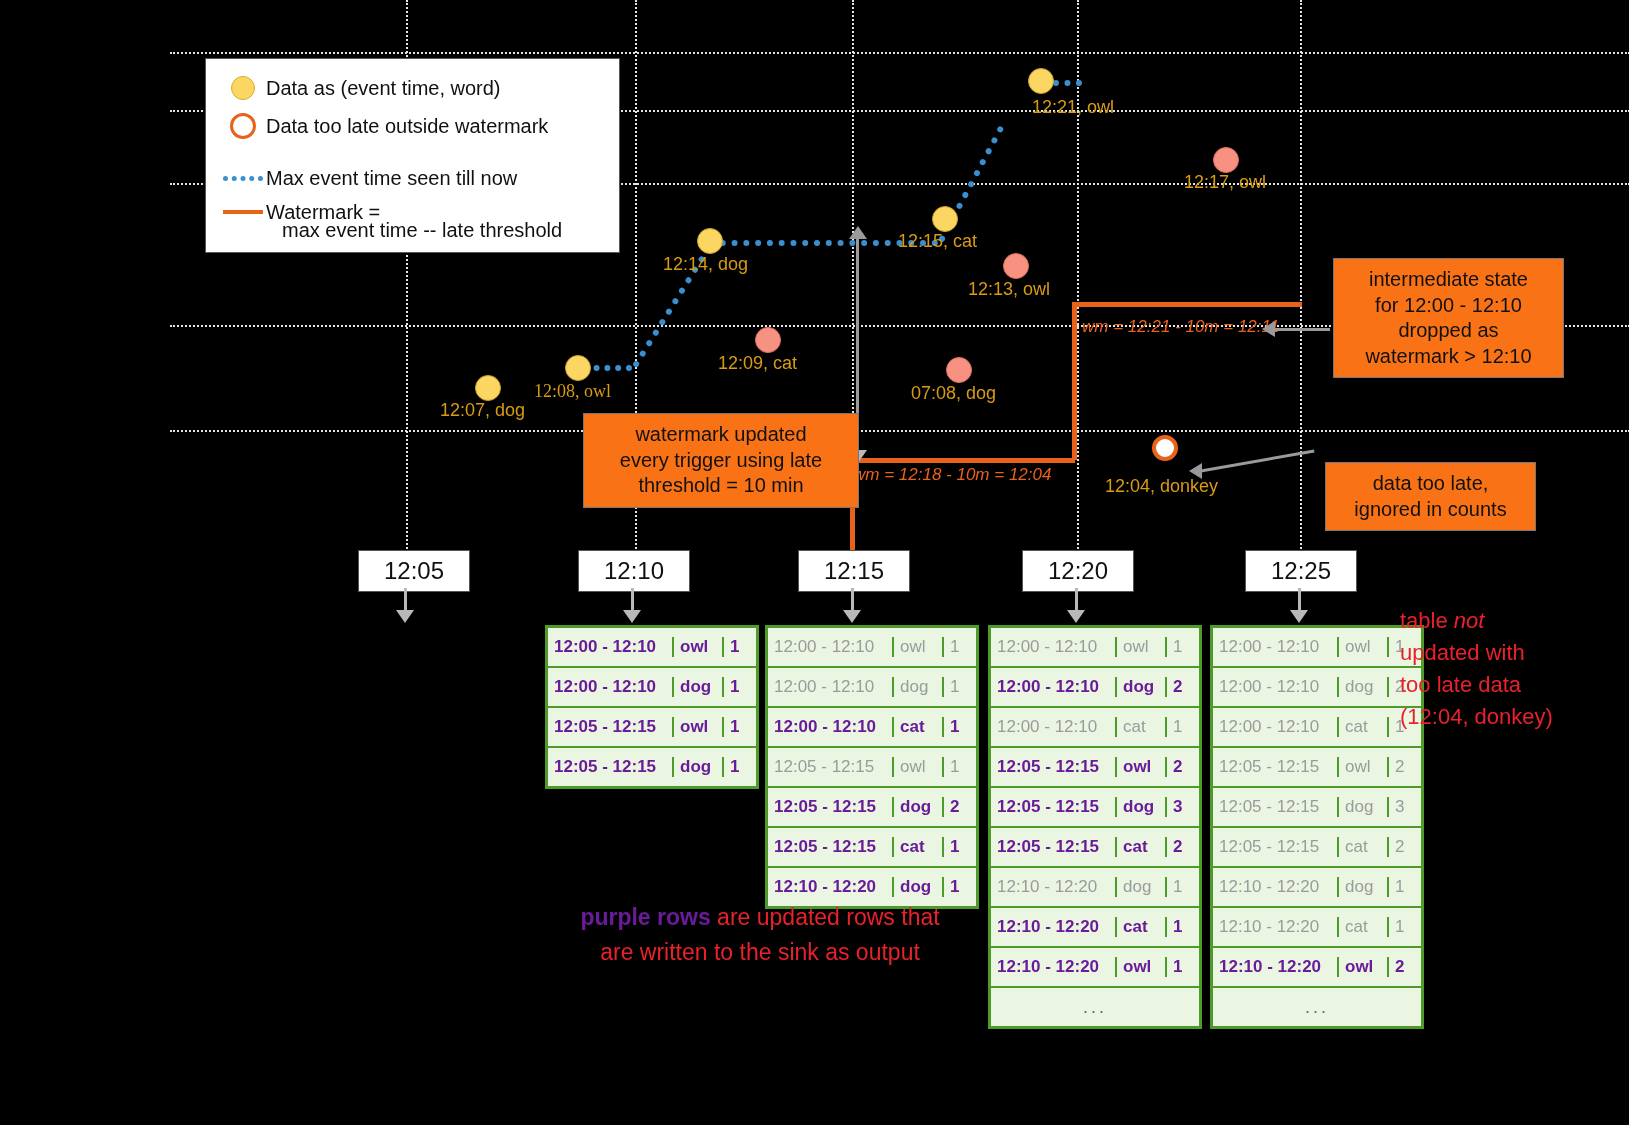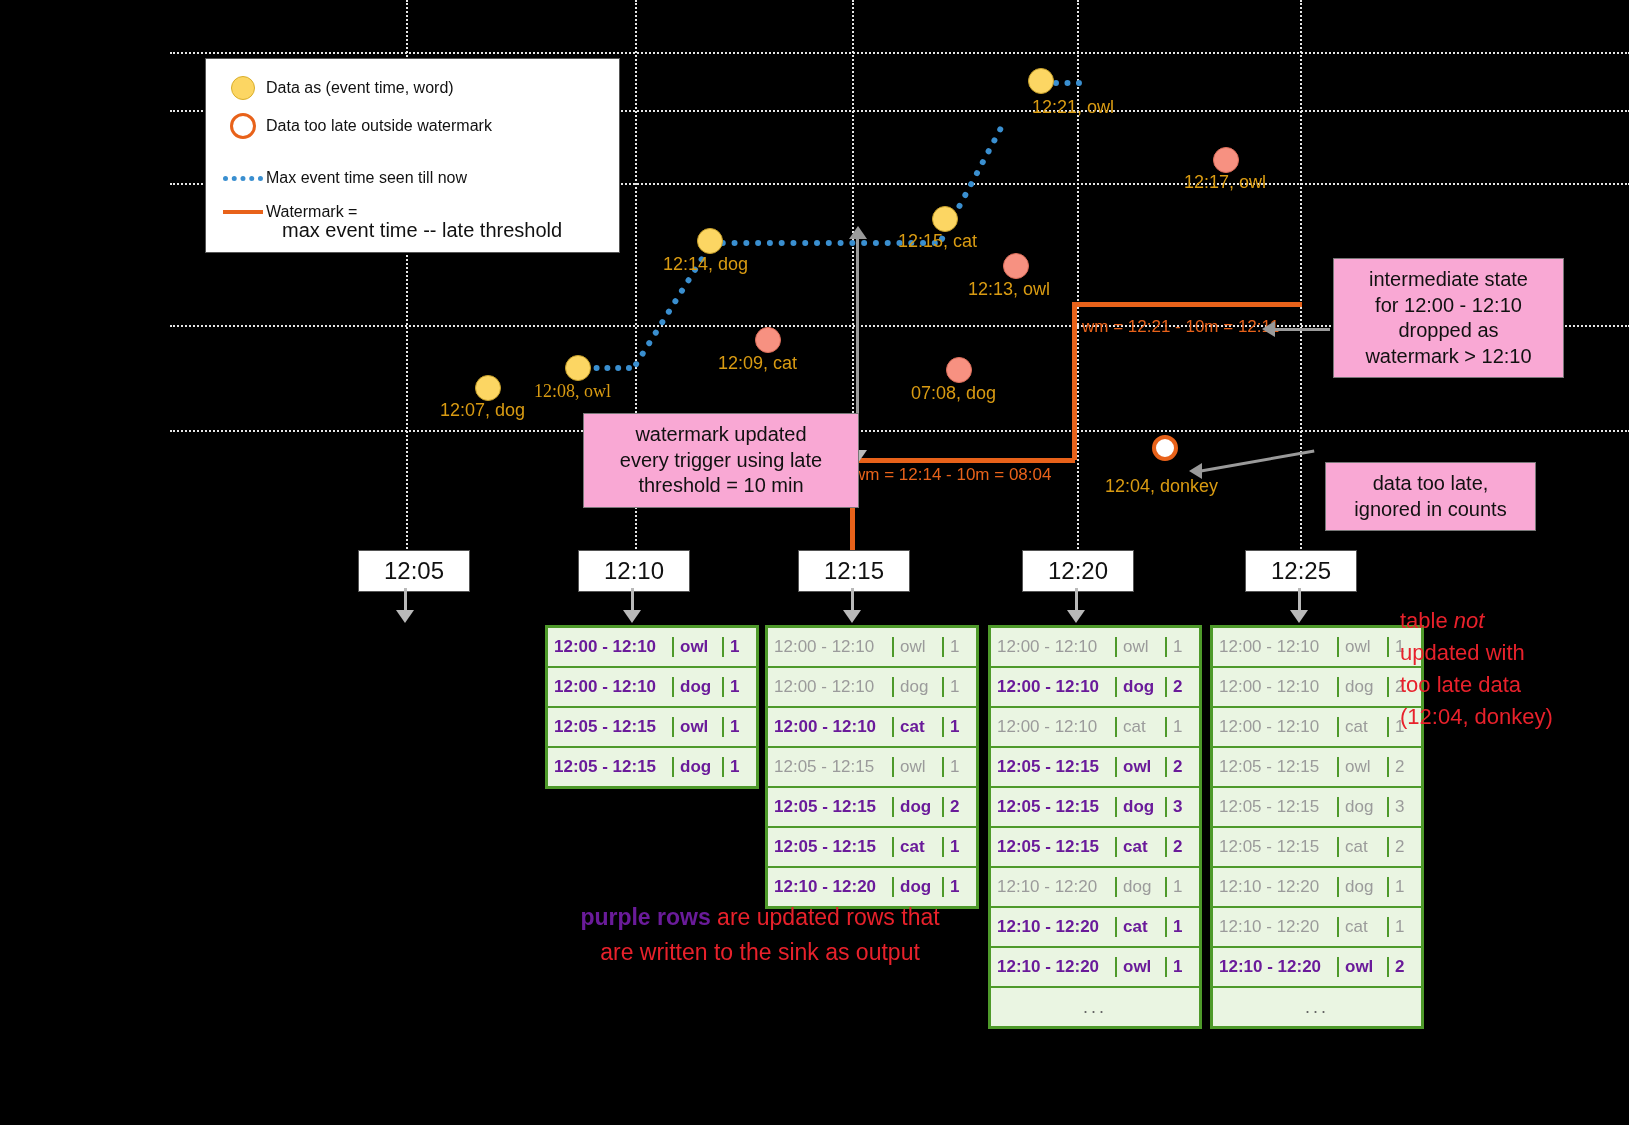--- a/index.html
+++ b/index.html
@@ -6,45 +6,45 @@
   body{width:1629px;height:1125px;position:relative;overflow:hidden;
        font-family:"Liberation Sans", sans-serif;}
   .canvas{position:absolute;left:0;top:0;width:1629px;height:1125px;}
 
   
   .vgrid{position:absolute;top:0;width:0;border-left:2px dotted #f2f2f2;opacity:.95;}
   .hgrid{position:absolute;left:0;height:0;border-top:2px dotted #f2f2f2;opacity:.95;}
 
   
   .legend{position:absolute;background:#fff;border:1px solid #555;padding:10px 14px;}
-  .legend-row{display:flex;align-items:center;height:38px;font-size:16px;color:#111;}
+  .legend-row{display:flex;align-items:center;height:38px;font-size:20px;color:#111;}
   .legend-row .sw{width:46px;display:flex;align-items:center;justify-content:center;}
   .dot-y{width:22px;height:22px;border-radius:50%;background:#fcd663;border:1px solid #d9ae2b;}
   .dot-p{width:22px;height:22px;border-radius:50%;background:#f79181;border:1px solid #e06a55;}
   .dot-o{width:20px;height:20px;border-radius:50%;background:#fff;border:3px solid #e8621a;}
   .dash{width:40px;height:0;border-top:5px dotted #3a8fd0;}
   .solid{width:40px;height:0;border-top:4px solid #e8621a;}
   .legend-sub{font-size:20px;color:#111;padding-left:46px;margin-top:-8px;}
 
   
   .pt{position:absolute;border-radius:50%;}
   .pt.yellow{background:#fcd663;border:1px solid #caa22a;width:24px;height:24px;}
   .pt.pink{background:#f79181;border:1px solid #e0705c;width:24px;height:24px;}
   .pt.hollow{background:#fff;border:4px solid #e8621a;width:18px;height:18px;}
   .plabel{position:absolute;color:#d99b12;font-size:18px;white-space:nowrap;}
 
   
   .seg{position:absolute;height:0;border-top:6px dotted #3a8fd0;transform-origin:0 0;}
 
   
   .wm{position:absolute;background:#e8621a;}
-  .wmlabel{position:absolute;color:#e8621a;font-size:17px;white-space:nowrap;}
-
-  
-  .callout{position:absolute;background:#f9a8d4;border:1px solid #777;padding:8px 12px;
+  .wmlabel{position:absolute;color:#e8621a;font-size:17px;white-space:nowrap;font-style:italic;}
+
+  
+  .callout{position:absolute;background:#f97316;border:1px solid #777;padding:8px 12px;
            font-size:20px;color:#111;line-height:1.28;text-align:center;}
   .arrow-line{position:absolute;background:#9a9a9a;height:3px;transform-origin:0 50%;}
   .arrow-head{position:absolute;width:0;height:0;}
 
   
   .tbox{position:absolute;background:#fff;border:1px solid #555;font-size:24px;color:#111;
         text-align:center;padding:6px 0;width:110px;}
   .tarrow{position:absolute;width:3px;background:#b9b9b9;}
   .tarrow-head{position:absolute;width:0;height:0;border-left:9px solid transparent;
                border-right:9px solid transparent;border-top:13px solid #b9b9b9;}
@@ -119,21 +119,21 @@
   <div class="pt pink" style="left:1213px;top:147px;"></div>
   <div class="plabel" style="left:1184px;top:172px;">12:17, owl</div>
 
   <div class="pt hollow" style="left:1152px;top:435px;"></div>
   <div class="plabel" style="left:1105px;top:462px;margin-top:14px;">12:04, donkey</div>
 
   <div class="wm" style="left:850px;top:460px;width:5px;height:90px;"></div>
   <div class="wm" style="left:850px;top:458px;width:225px;height:5px;"></div>
   <div class="wm" style="left:1072px;top:302px;width:5px;height:158px;"></div>
   <div class="wm" style="left:1072px;top:302px;width:230px;height:5px;"></div>
-  <div class="wmlabel" style="left:853px;top:465px;">wm = 12:14 - 10m = 08:04</div>
+  <div class="wmlabel" style="left:853px;top:465px;">wm = 12:18 - 10m = 12:04</div>
   <div class="wmlabel" style="left:1082px;top:317px;">wm = 12:21 - 10m = 12:11</div>
 
   <div class="vbar" style="left:856px;top:238px;height:222px;"></div>
   <div class="tarrow-head" style="left:849px;top:226px;border-top:none;border-bottom:13px solid #9a9a9a;"></div>
   <div class="tarrow-head" style="left:849px;top:450px;"></div>
 
   <div class="legend" style="left:205px;top:58px;width:385px;">
     <div class="legend-row">
       <span class="sw">
           <span class="dot-y"></span>

